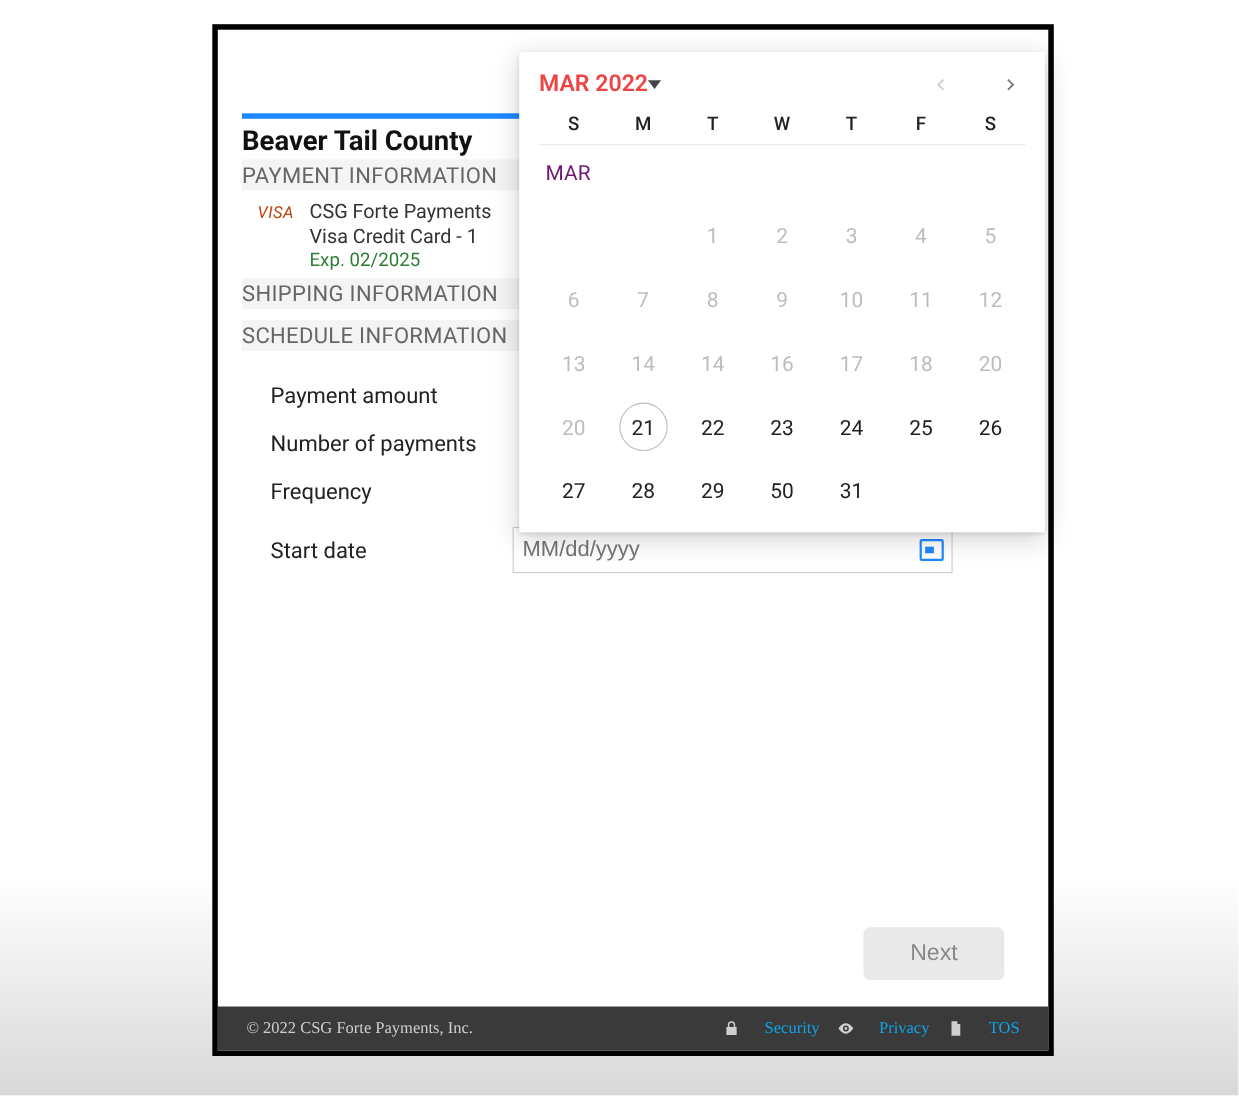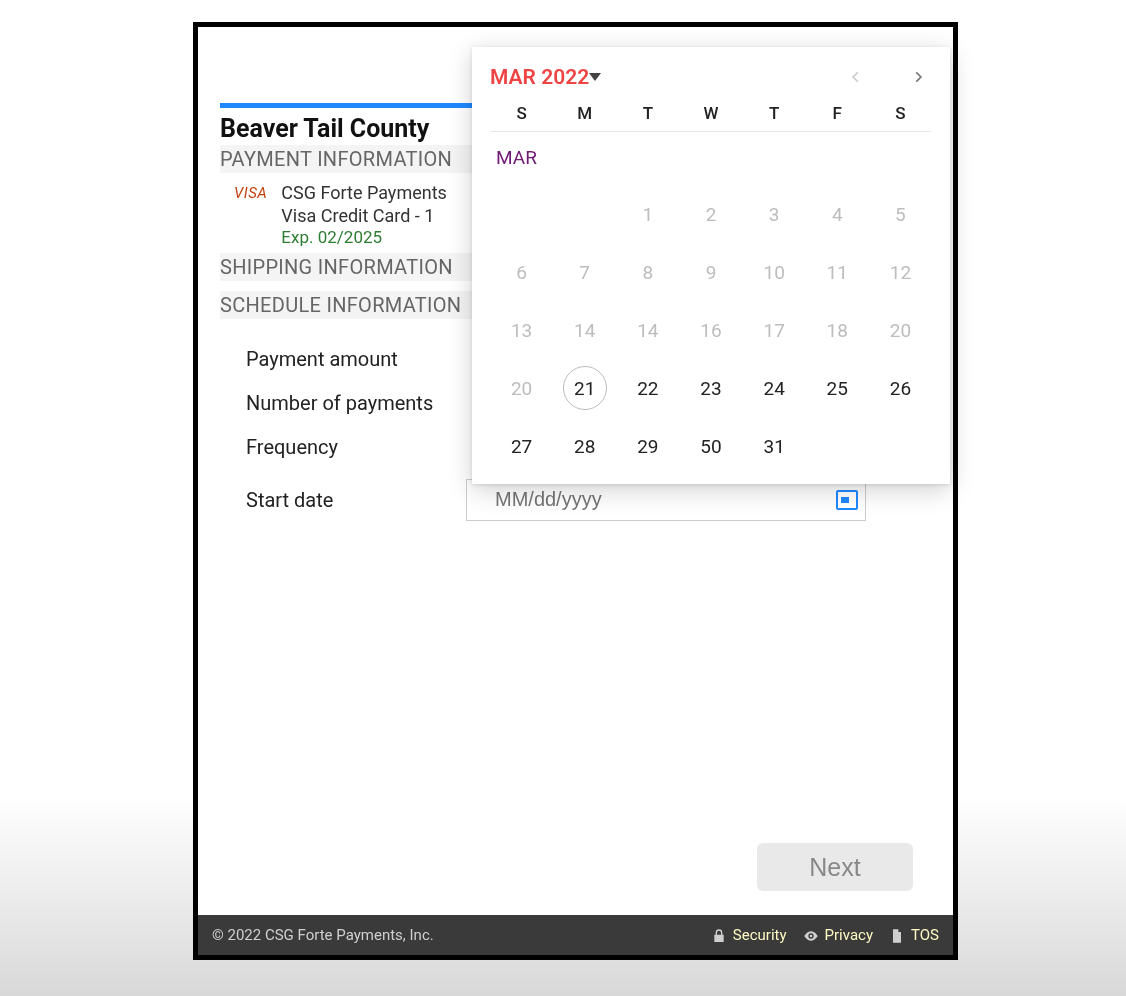--- a/index.html
+++ b/index.html
@@ -81,21 +81,21 @@
   }
   .form-row label { width: 220px; }
   .date-input-wrap {
     position: relative;
     width: 400px;
   }
   .date-input {
     width: 100%;
     height: 42px;
     border: 1px solid #ccc;
-    padding: 0 28px;
+    padding: 0 8px;
     font-size: 20px;
     color: #888;
     background: #fff;
   }
   .cal-toggle-icon {
     position: absolute;
     right: 8px;
     top: 50%;
     transform: translateY(-50%);
     width: 22px; height: 20px;
@@ -106,46 +106,47 @@
     content: '';
     position: absolute;
     left: 3px; top: 5px;
     width: 8px; height: 6px;
     background: #1e88ff;
   }
   .next-btn {
     position: absolute;
     right: 40px;
     bottom: 64px;
-    width: 156px;
+    width: 128px;
     height: 48px;
     background: #e9e9e9;
     border: none;
     border-radius: 6px;
     color: #888;
-    font-size: 25px;
+    font-size: 21px;
   }
   .footer {
     position: absolute;
     left: 0; right: 0; bottom: 0;
     height: 40px;
     background: #3a3a3a;
     color: #cfcfcf;
     display: flex;
     align-items: center;
-    padding: 0 14px;
+    padding: 0 26px;
     font-size: 15px;
+    font-family: Liberation Serif, serif;
   }
   .footer .spacer { flex: 1; }
   .footer .flink {
     display: inline-flex;
-    align-items: flex-end;
-    gap: 6px;
+    align-items: flex-start;
+    gap: 22px;
     margin-left: 16px;
-    color: #fef9c3;
+    color: #0ea5e9;
     text-decoration: none;
   }
   .footer svg { width: 16px; height: 16px; fill: #cfcfcf; }
 
   
   .calendar {
     position: absolute;
     left: 274px;
     top: 20px;
     width: 478px;

